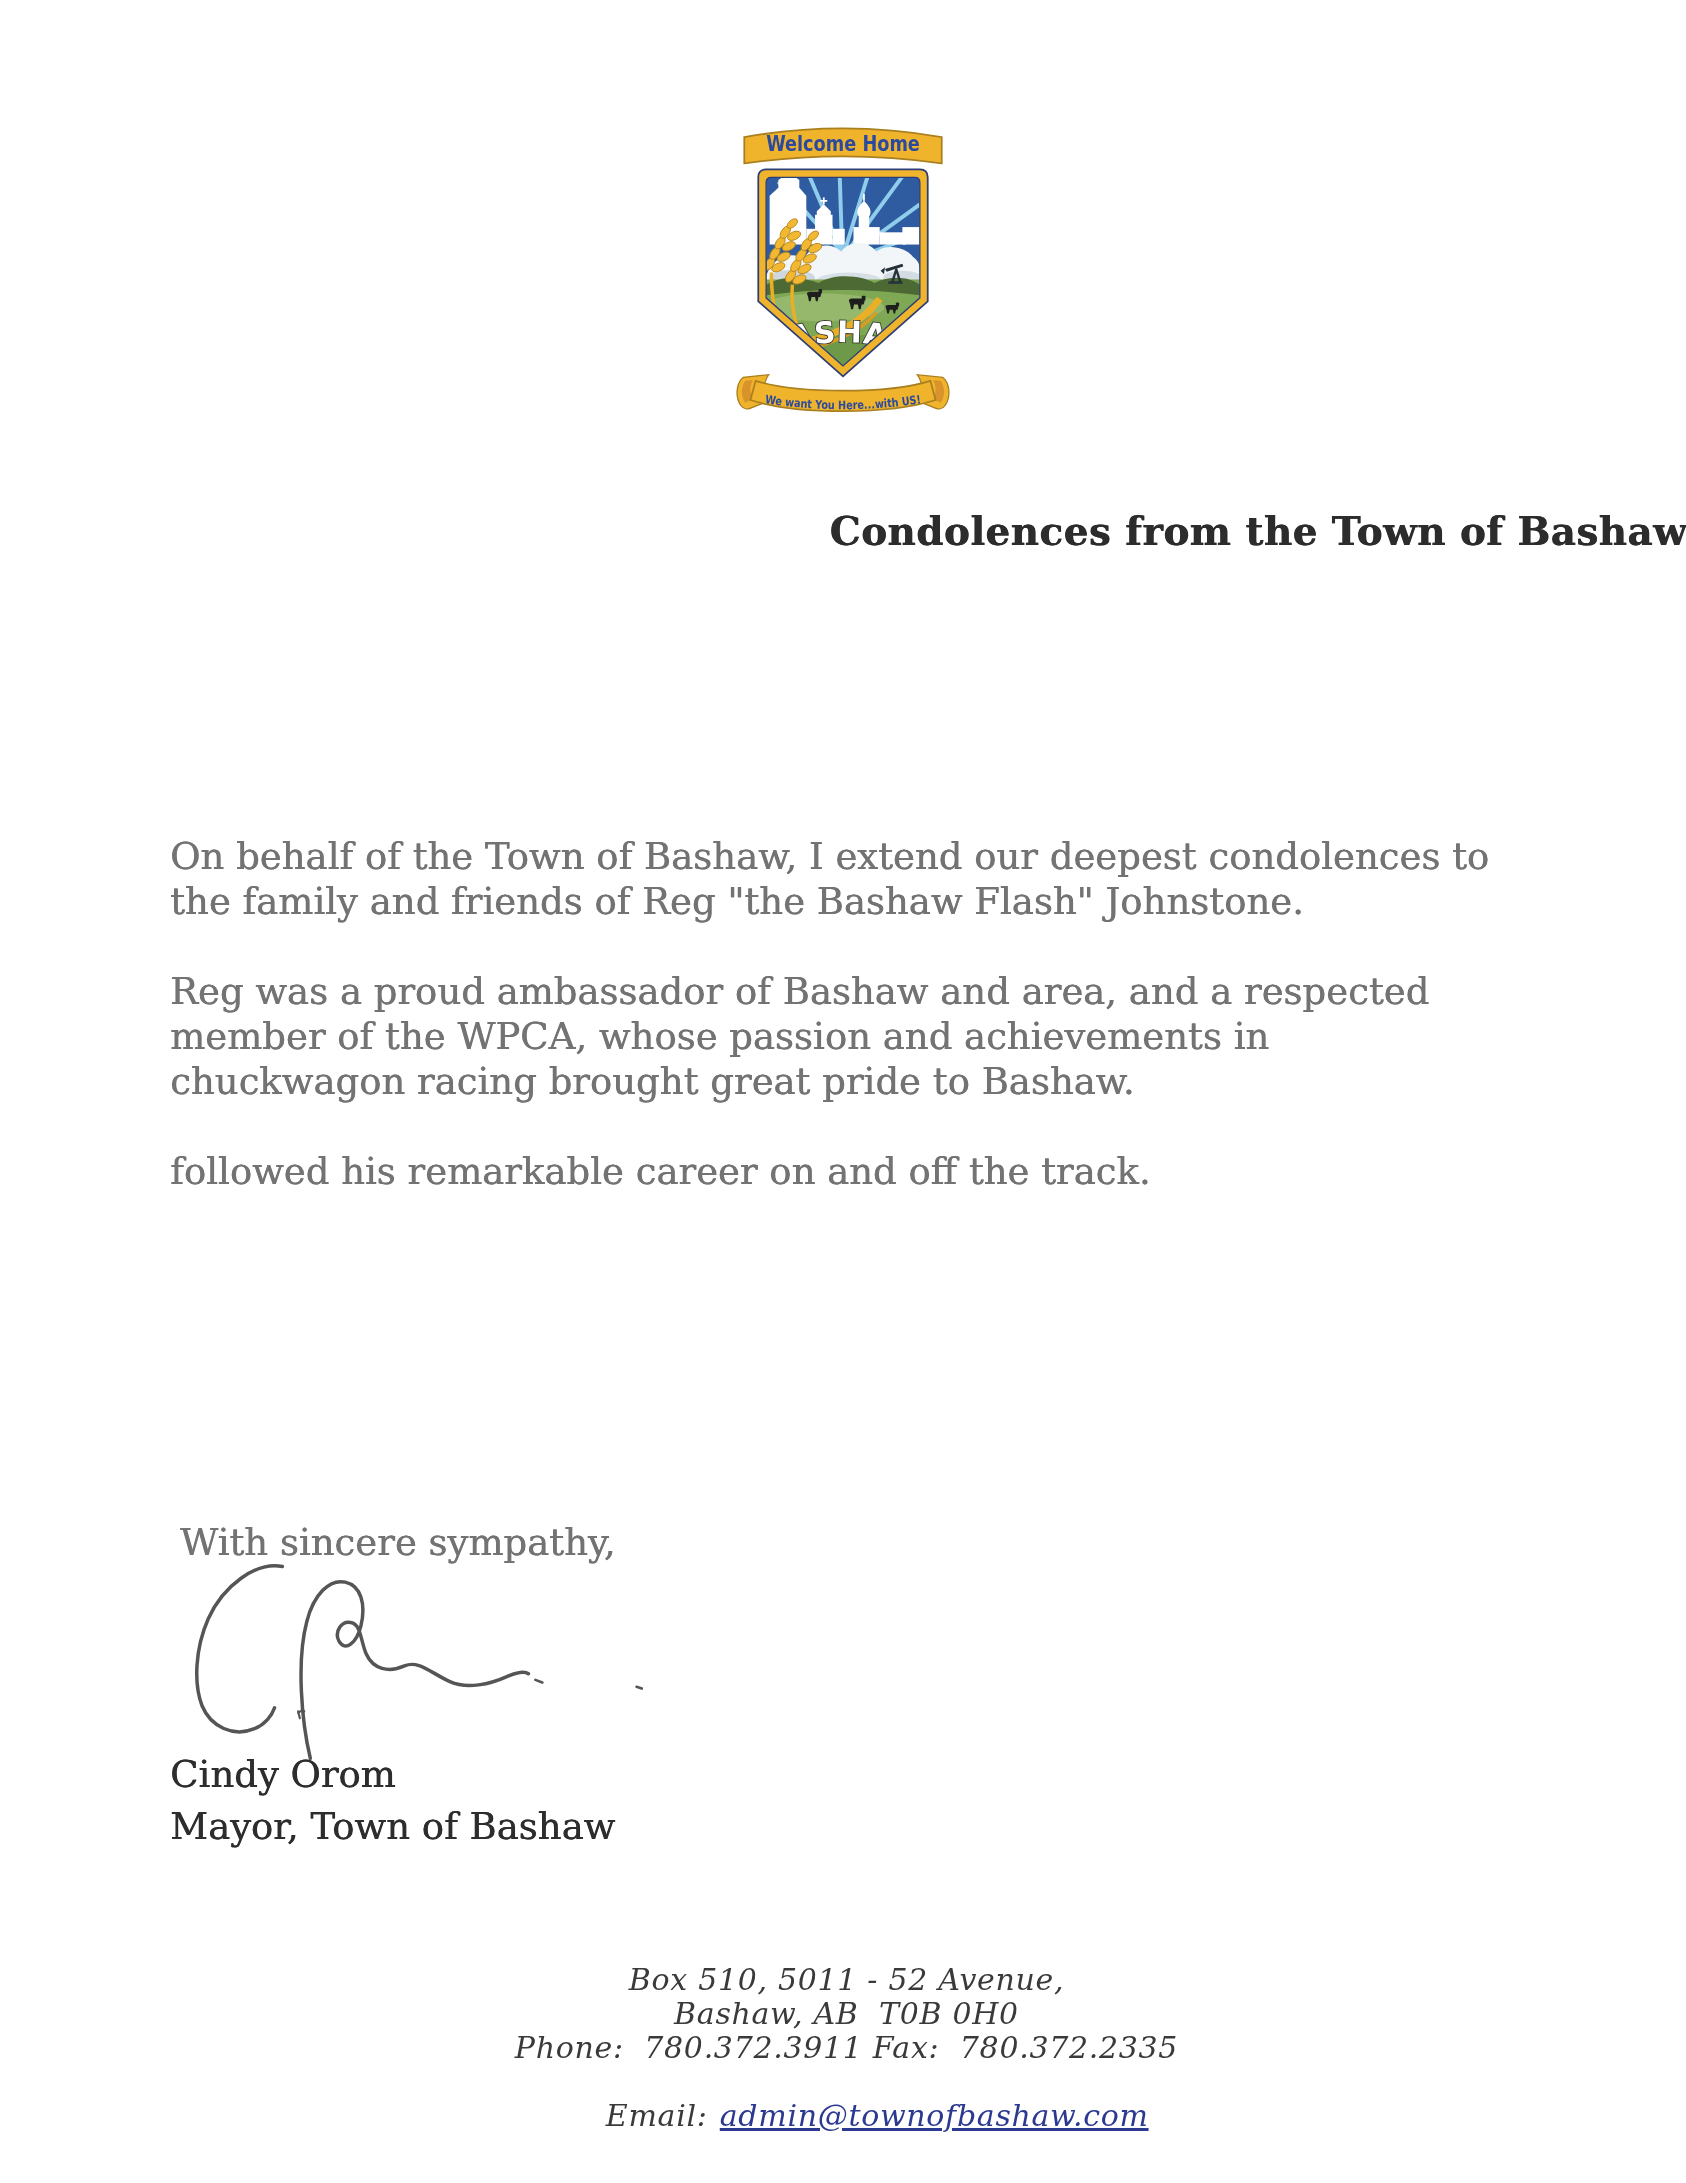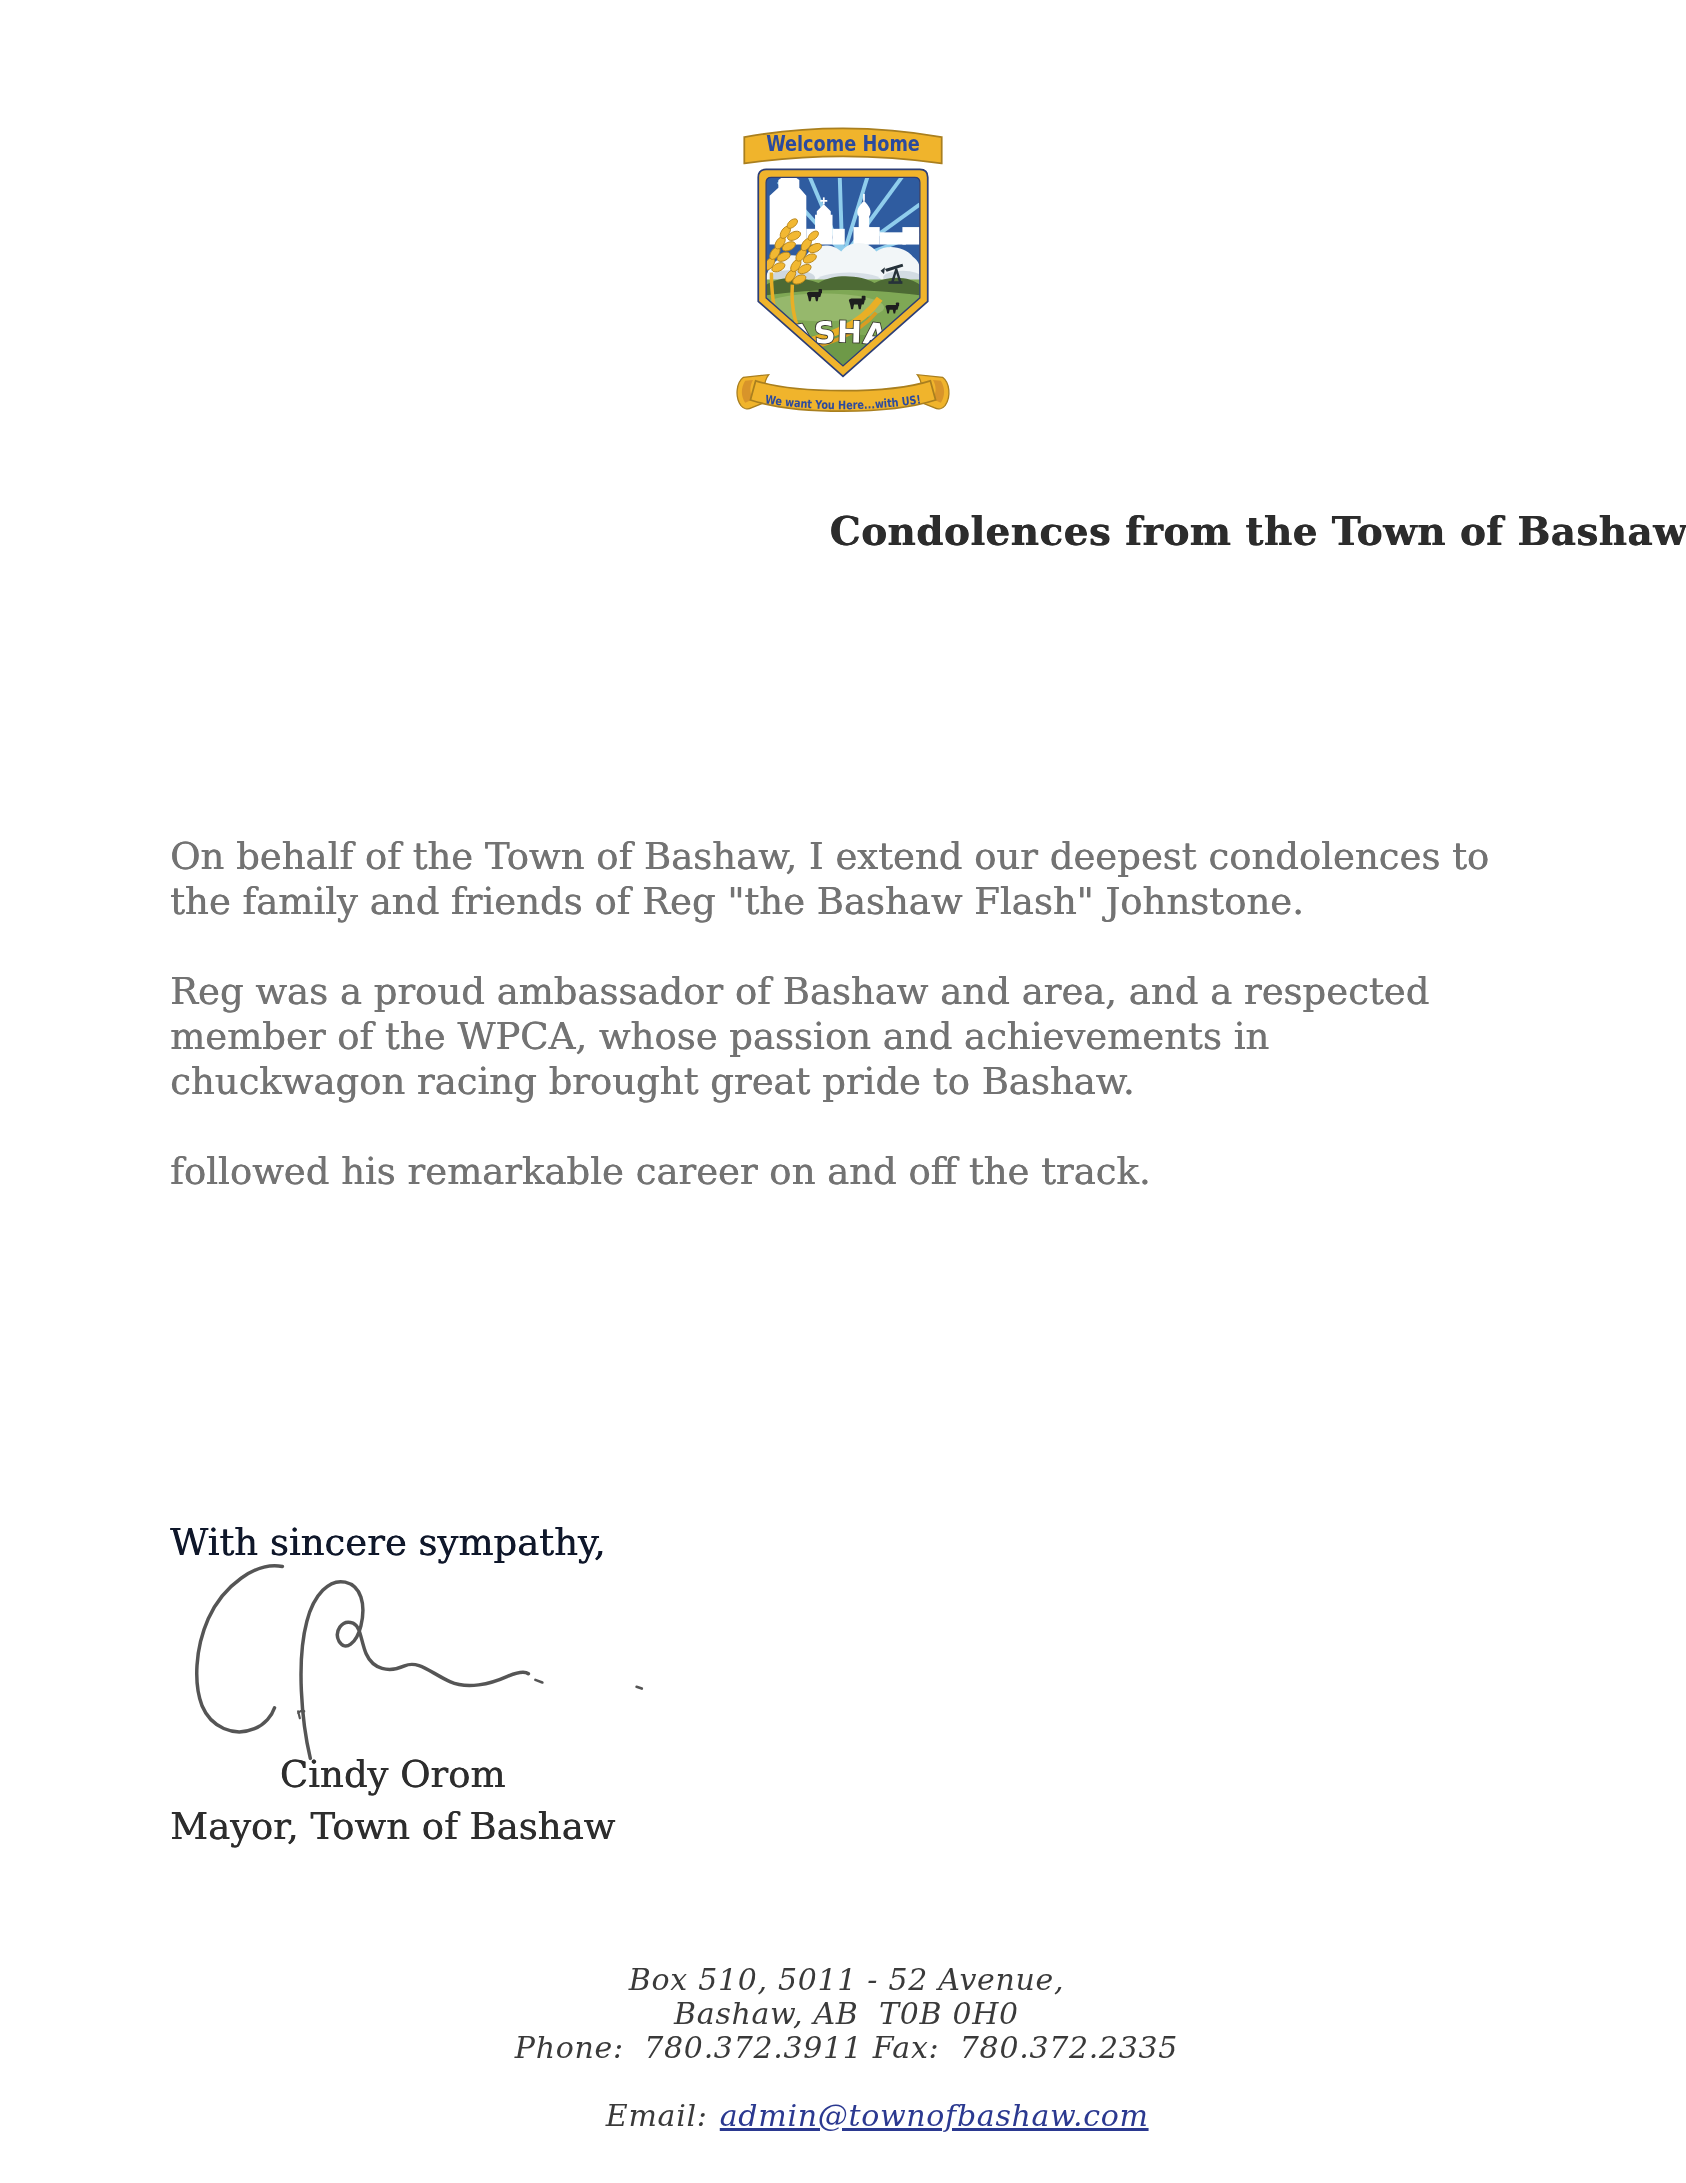--- a/index.html
+++ b/index.html
@@ -13,27 +13,27 @@
   .title{position:absolute;top:508px;left:0;width:100%;text-align:right;
          font-size:39px;font-weight:600;color:#2c2c2c;letter-spacing:0.4px;
          text-shadow:0.5px 0 0 currentColor;}
 
   .body-copy{position:absolute;left:170px;top:800px;width:1397px;
              font-size:37px;line-height:45px;color:#737373;
              text-shadow:0.5px 0 0 currentColor;margin-top:34px;}
   .body-copy p{margin:0 0 45px 0;}
   .body-copy .line{display:block;}
 
-  .closing{position:absolute;left:170px;top:1520px;font-size:37px;line-height:45px;
-           color:#0f172a;text-shadow:0.5px 0 0 currentColor;}
+  .closing{position:absolute;left:180px;top:1520px;font-size:37px;line-height:45px;
+           color:#737373;text-shadow:0.5px 0 0 currentColor;}
 
   .signature{position:absolute;left:179px;top:1556px;width:472px;height:205px;}
 
   .signer{position:absolute;left:170px;top:1749px;font-size:37px;line-height:52px;
-          color:#2d2d2d;text-shadow:0.5px 0 0 currentColor;text-align:center;}
+          color:#2d2d2d;text-shadow:0.5px 0 0 currentColor;}
 
   .footer{position:absolute;top:1963px;left:0;width:100%;text-align:center;
           font-style:italic;font-size:30px;line-height:34px;color:#3a3a3a;
           letter-spacing:0.7px;}
   .footer .f-line{white-space:pre-wrap;padding-left:6px;}
   .footer a.email{color:#2b3990;text-decoration:underline;margin-left:12.2px;}
   .footer .email-label{white-space:pre-wrap;}
 </style>
 </head>
 <body>

